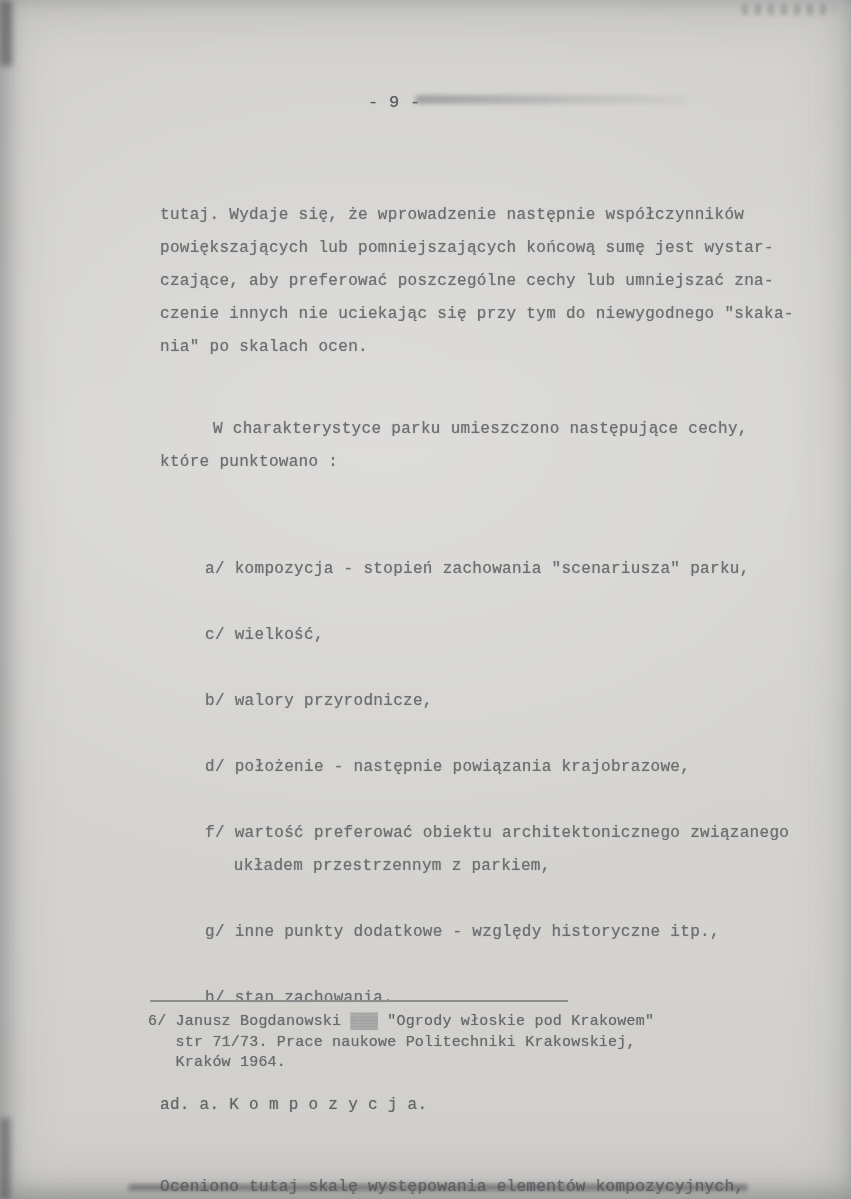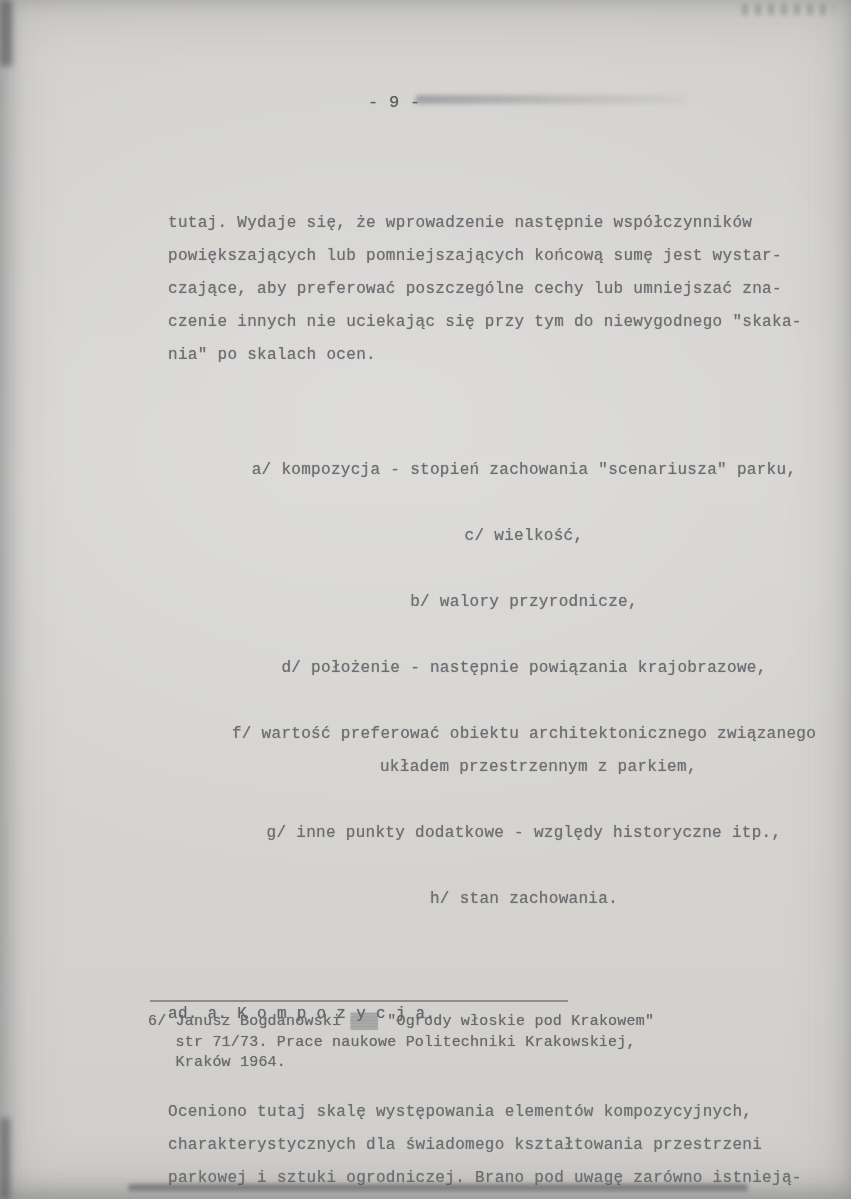--- a/index.html
+++ b/index.html
@@ -21,23 +21,23 @@
     text-shadow: 0 0 1px rgba(109,109,114,.7);
     white-space: pre-line;
   }
   .page-number {
     position: absolute; top: 86px; left: 368px;
     font-size: 17px; color: #5c5c60; white-space: pre;
   }
   .content {
     position: absolute; top: 158px; left: 152px; right: 8px;
   }
-  .para { margin: 16px; white-space: pre-line; }
+  .para { margin: 8px; white-space: pre-line; }
   .para.indent { text-indent: 53px; }
-  .list { margin: 0 0 0 53px; text-align: center; }
+  .list { margin: 0 0 0 53px; }
   .list-item { margin: 0; white-space: pre-line; padding-left: 3ch; text-indent: -3ch; }
   .heading { color: #64646a; font-family: Liberation Mono, monospace; }
   .footnote {
     position: absolute; left: 148px; top: 1000px; right: 60px;
     font-size: 15px; line-height: 20.5px; letter-spacing: .2px;
     color: #68686d; text-shadow: 0 0 1px rgba(109,109,114,.7);
   }
   .footnote-rule {
     width: 418px; height: 2px; background: #8d8d90;
     filter: blur(.4px); margin: 0 0 10px 2px;
@@ -78,20 +78,22 @@
 
   <div class="page-number txt">- 9 -</div>
   <div class="artifact title-smudge"></div>
 
   <div class="content txt">
     <p class="para">tutaj. Wydaje się, że wprowadzenie następnie współczynników
 powiększających lub pomniejszających końcową sumę jest wystar-
 czające, aby preferować poszczególne cechy lub umniejszać zna-
 czenie innych nie uciekając się przy tym do niewygodnego "skaka-
 nia" po skalach ocen.</p>
+    <p class="para indent">W charakterystyce parku umieszczono następujące cechy,
+które punktowano :</p>
     <div class="list">
       <p class="list-item">a/ kompozycja - stopień zachowania "scenariusza" parku,</p>
       <p class="list-item">c/ wielkość,</p>
       <p class="list-item">b/ walory przyrodnicze,</p>
       <p class="list-item">d/ położenie - następnie powiązania krajobrazowe,</p>
       <p class="list-item">f/ wartość preferować obiektu architektonicznego związanego
 układem przestrzennym z parkiem,</p>
       <p class="list-item">g/ inne punkty dodatkowe - względy historyczne itp.,</p>
       <p class="list-item">h/ stan zachowania.</p>
     </div>

